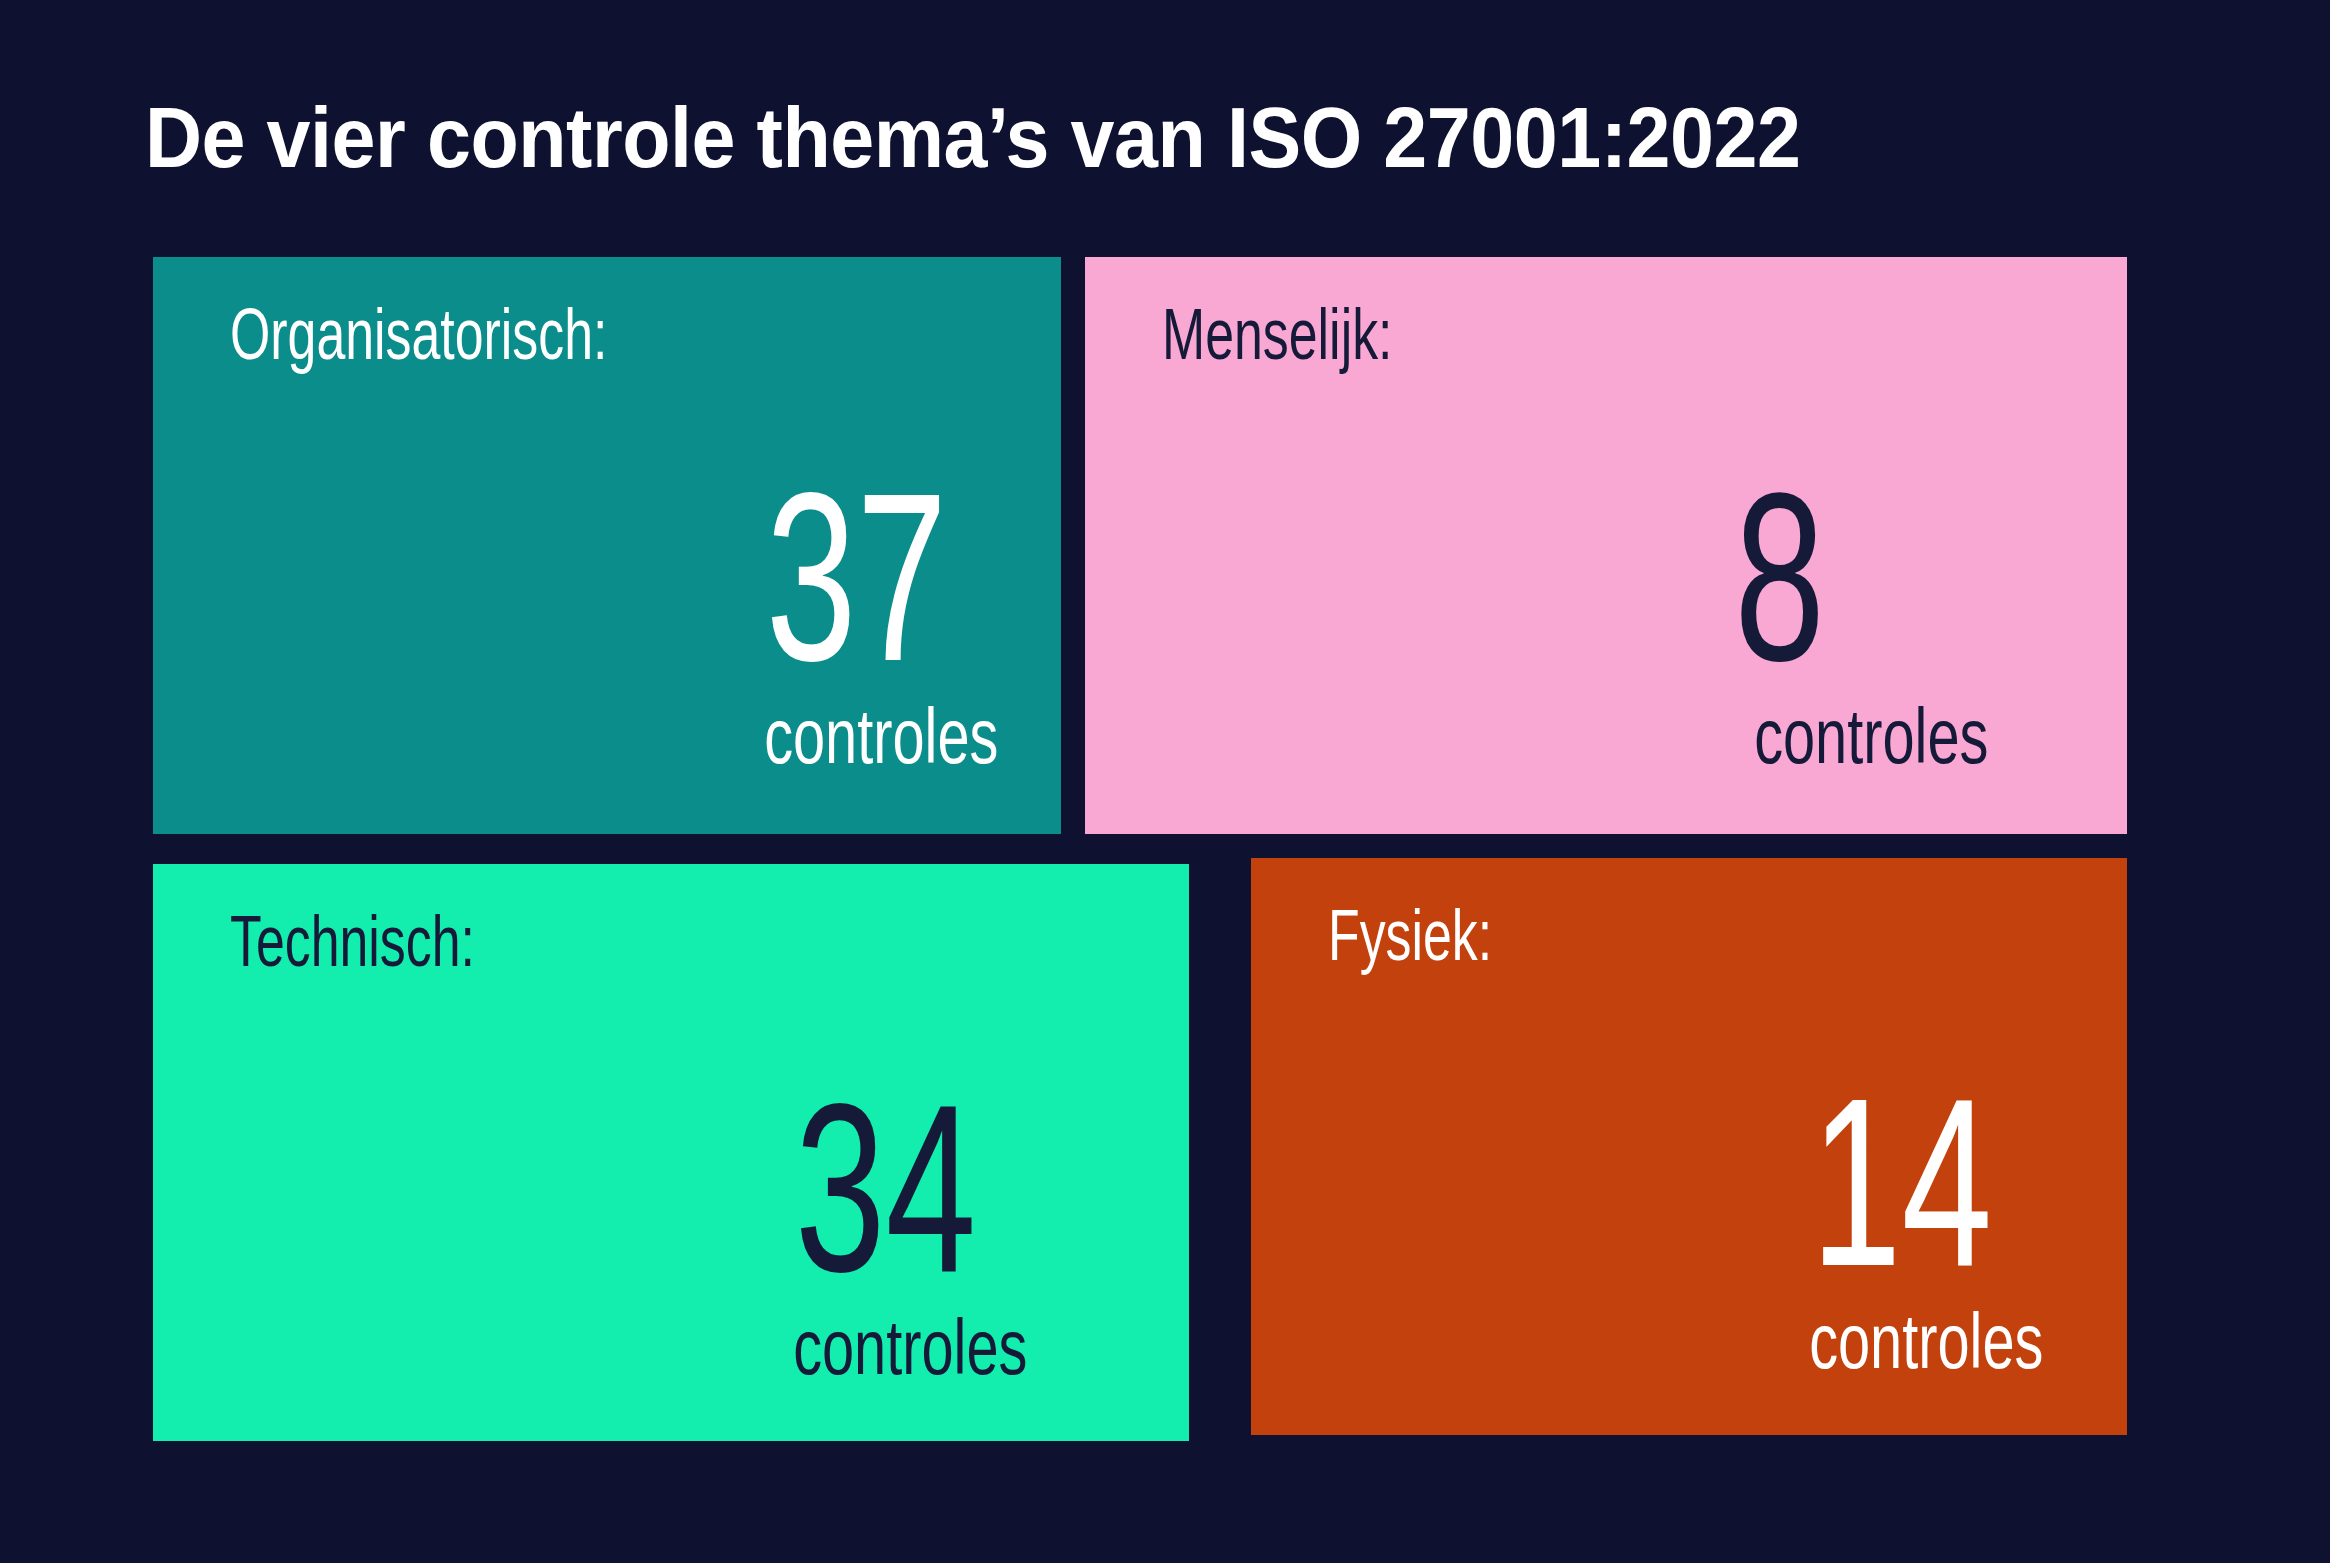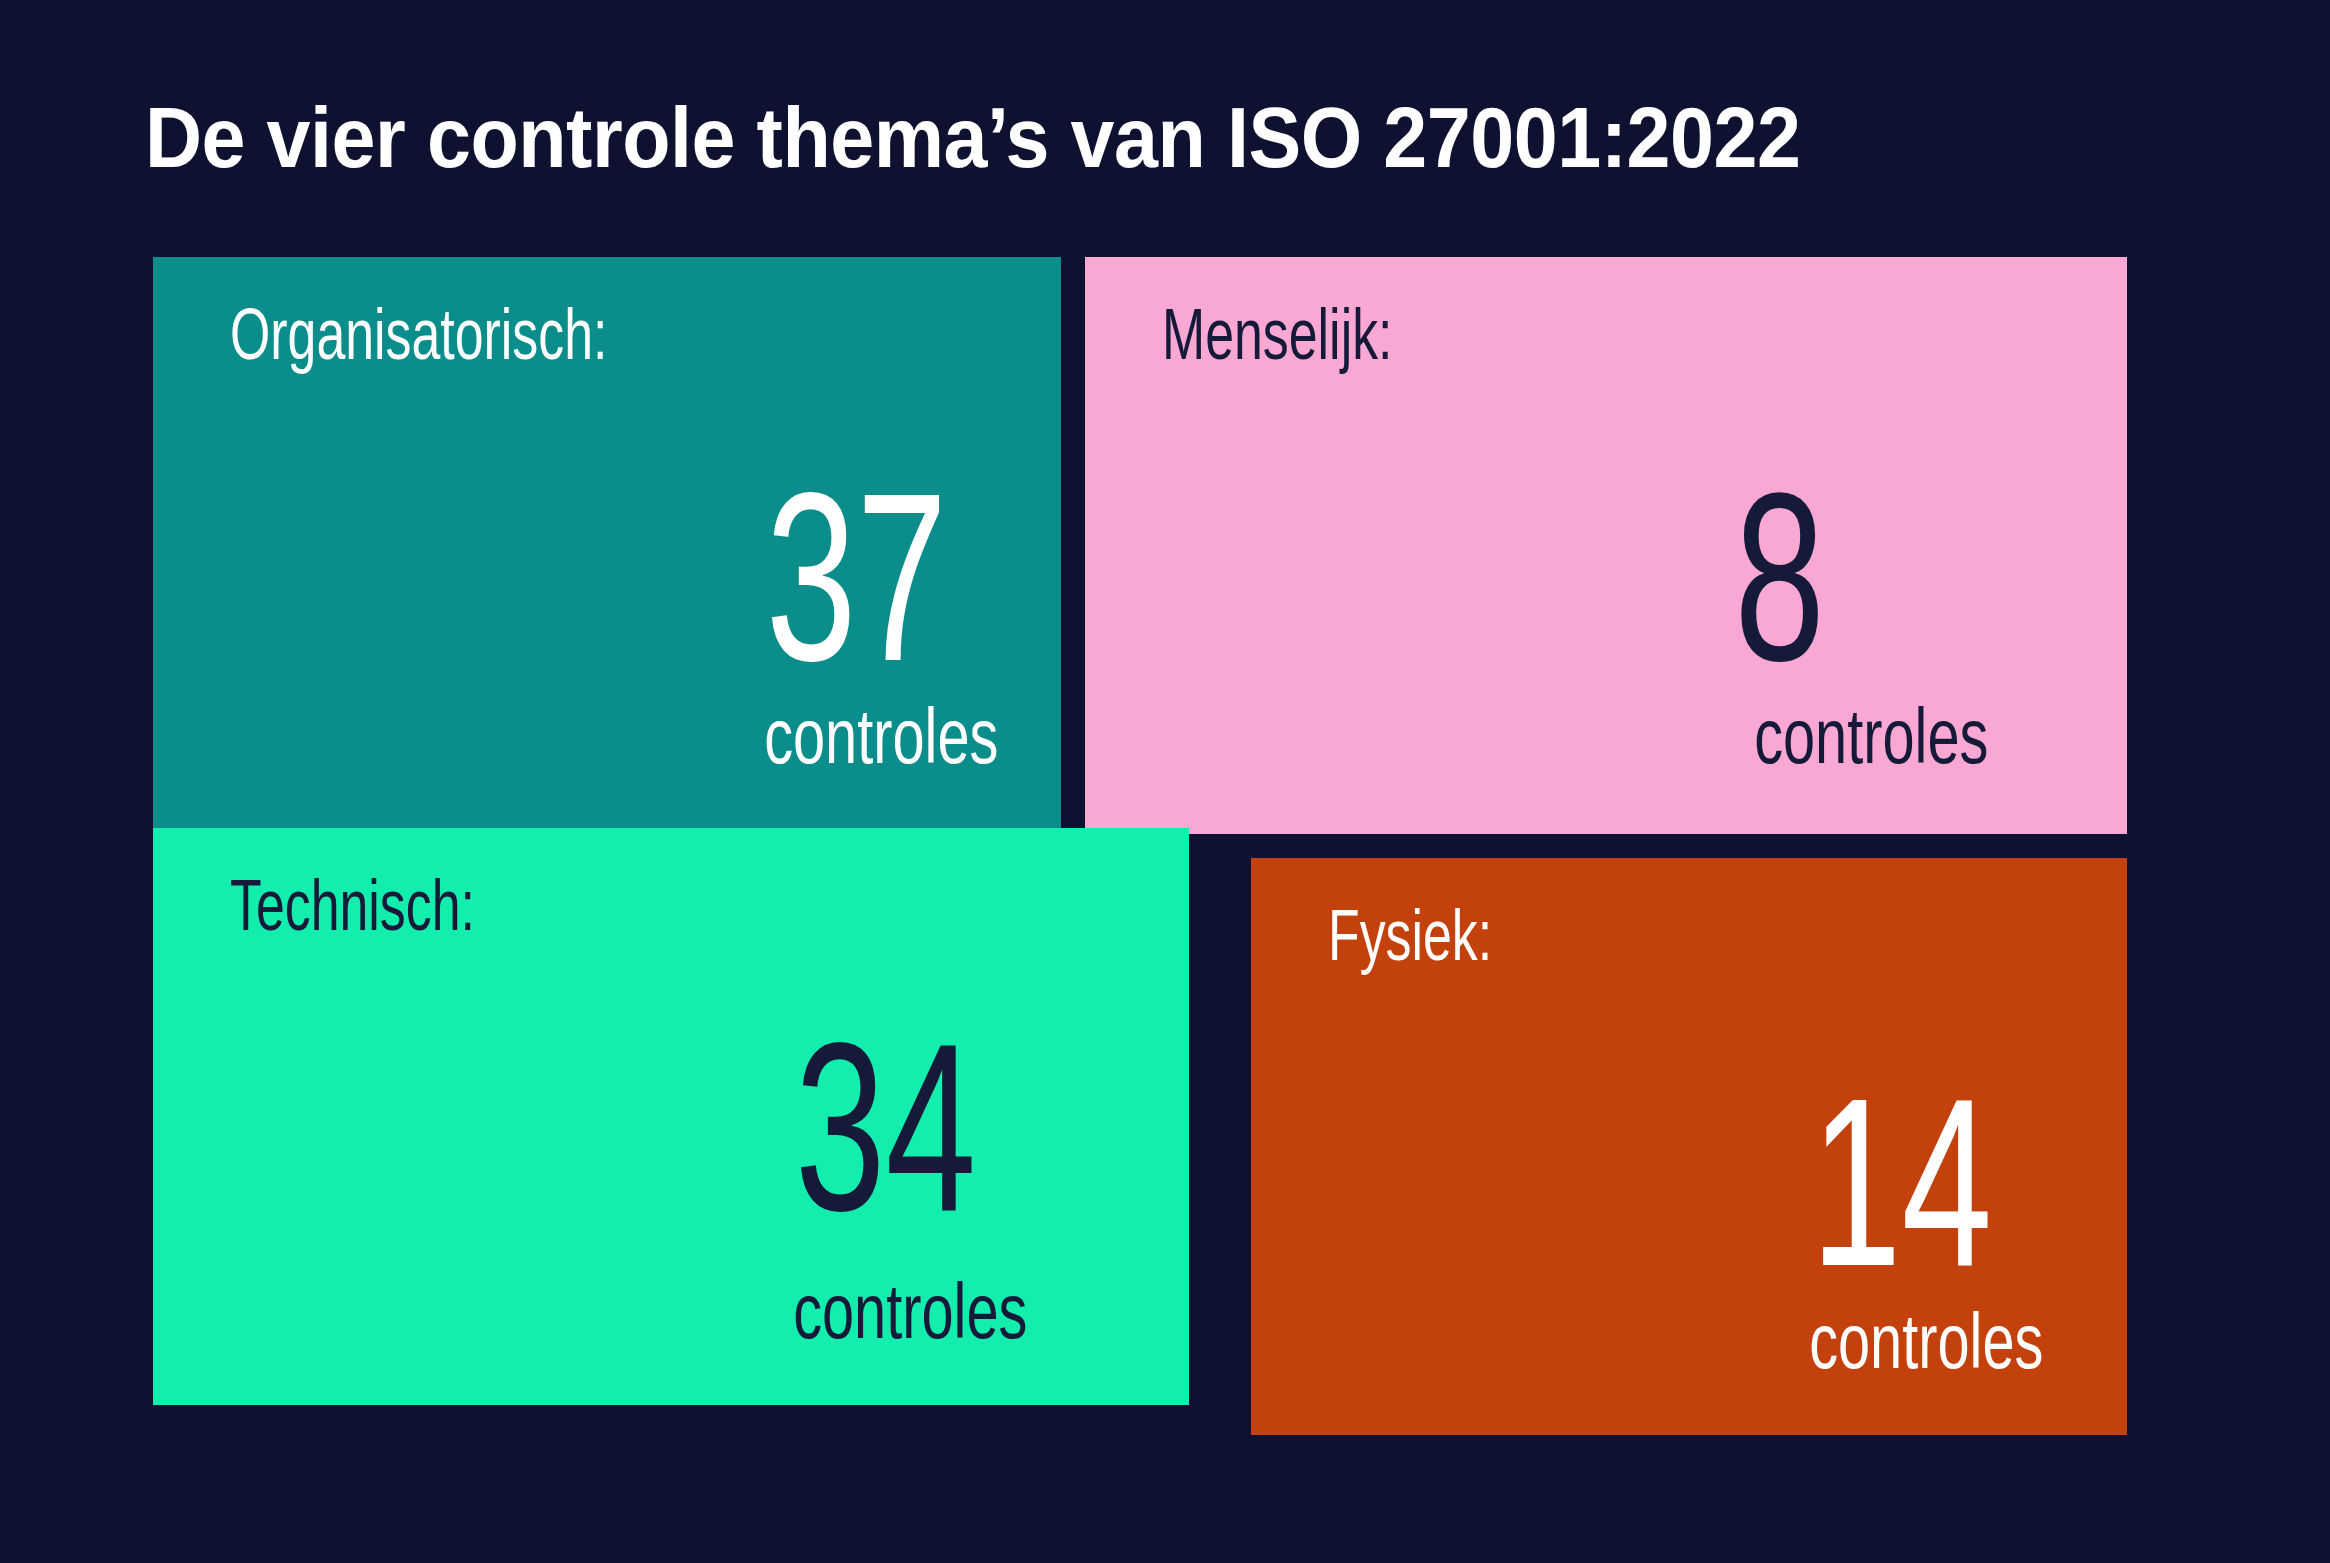--- a/index.html
+++ b/index.html
@@ -111,30 +111,30 @@
     background: #f9a8d4;
   }
   #card-menselijk .card-label,
   #card-menselijk .card-number,
   #card-menselijk .card-unit { color: #141a38; }
   #card-menselijk .card-figure { right: 98px; bottom: 59px; }
 
   
   #card-technisch {
     left: 153px;
-    top: 828px;
+    top: 864px;
     width: 1036px;
     height: 577px;
     background: #13eeae;
     text-decoration: underline;
   }
   #card-technisch .card-label,
   #card-technisch .card-number,
   #card-technisch .card-unit { color: #141a38; }
-  #card-technisch .card-figure { right: 121px; bottom: 55px; gap: 25px; }
+  #card-technisch .card-figure { right: 121px; bottom: 55px; }
 
   
   #card-fysiek {
     left: 1251px;
     top: 858px;
     width: 876px;
     height: 577px;
     background: #c2410c;
   }
   #card-fysiek .card-label,

